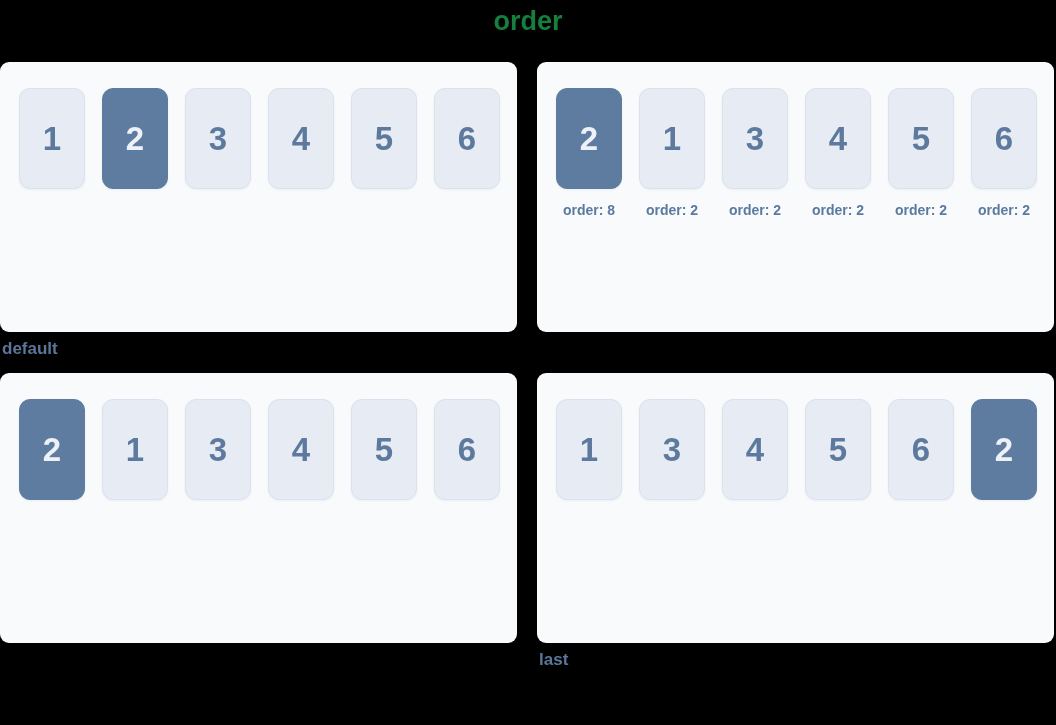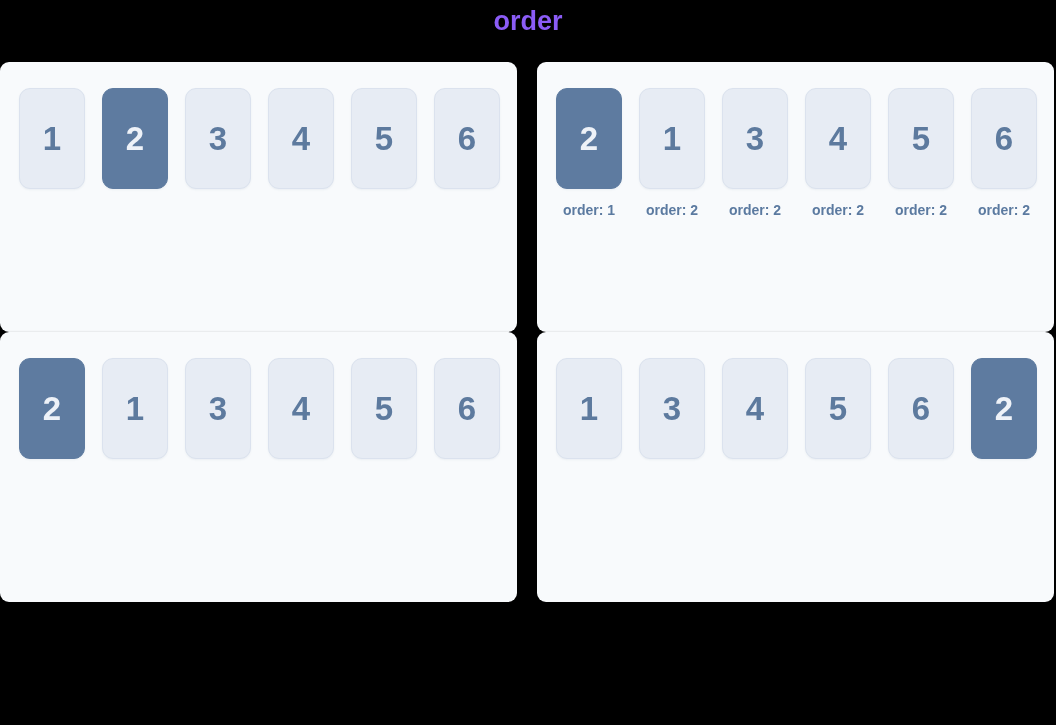--- a/index.html
+++ b/index.html
@@ -9,21 +9,21 @@
     background: #000000;
     font-family: "Liberation Sans", sans-serif;
     overflow: hidden;
   }
   .title {
     margin: 8px 0 28px 0;
     text-align: center;
     font-size: 27px;
     font-weight: 700;
     line-height: 26px;
-    color: #8b5cf6;
+    color: #15803d;
   }
   .grid {
     display: grid;
     grid-template-columns: 1fr 1fr;
     column-gap: 20px;
     padding: 0 2px 0 0;
   }
   figure { margin: 0; }
   .panel {
     height: 270px;
@@ -84,27 +84,28 @@
 
   <figure>
     <div class="panel">
       <div class="box">1</div>
       <div class="box hl">2</div>
       <div class="box">3</div>
       <div class="box">4</div>
       <div class="box">5</div>
       <div class="box">6</div>
     </div>
+    <figcaption>default</figcaption>
   </figure>
 
   <figure>
     <div class="panel">
       <div class="cell">
         <div class="box hl">2</div>
-        <div class="order-label">order: 1</div>
+        <div class="order-label">order: 8</div>
       </div>
       <div class="cell">
         <div class="box">1</div>
         <div class="order-label">order: 2</div>
       </div>
       <div class="cell">
         <div class="box">3</div>
         <div class="order-label">order: 2</div>
       </div>
       <div class="cell">
@@ -135,15 +136,16 @@
 
   <figure class="row2">
     <div class="panel">
       <div class="box">1</div>
       <div class="box">3</div>
       <div class="box">4</div>
       <div class="box">5</div>
       <div class="box">6</div>
       <div class="box hl">2</div>
     </div>
+    <figcaption>last</figcaption>
   </figure>
 
 </div>
 
 </body></html>

